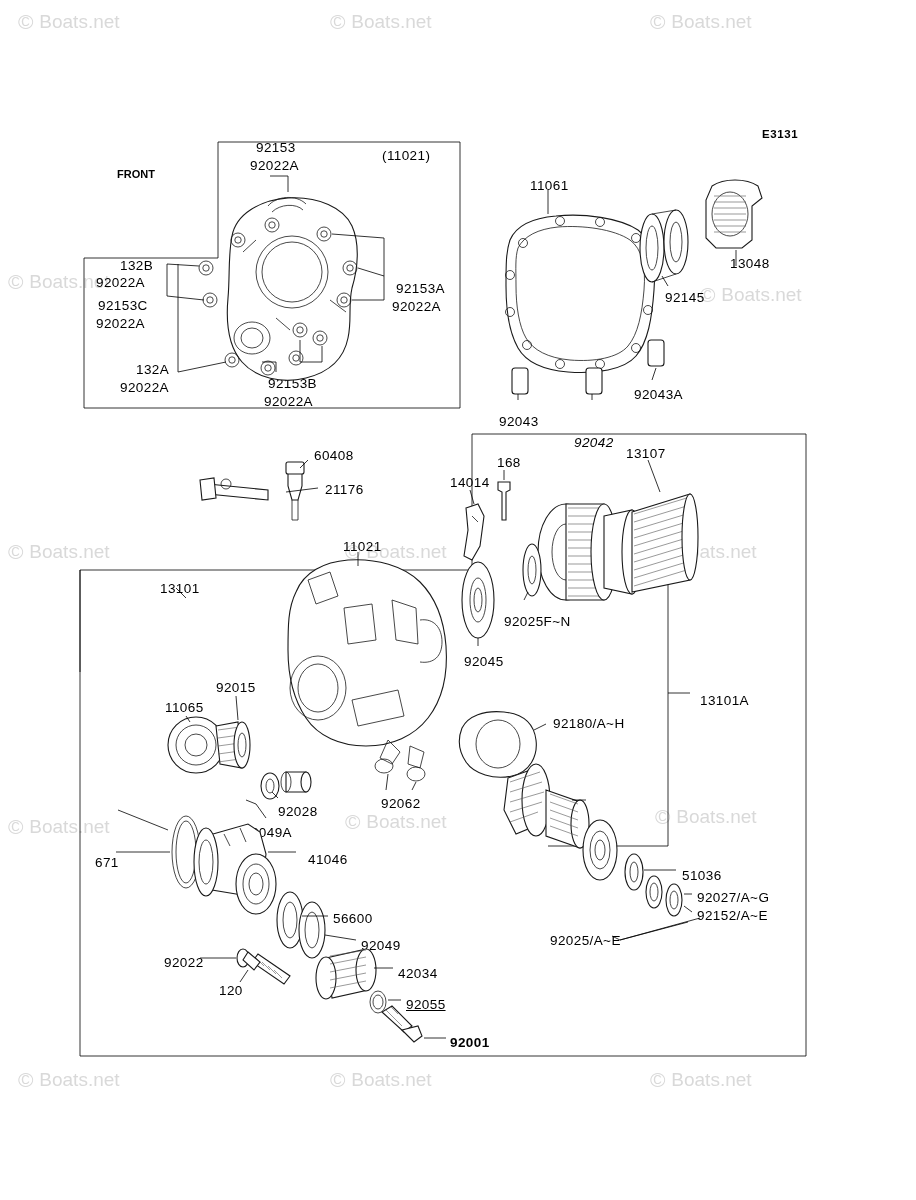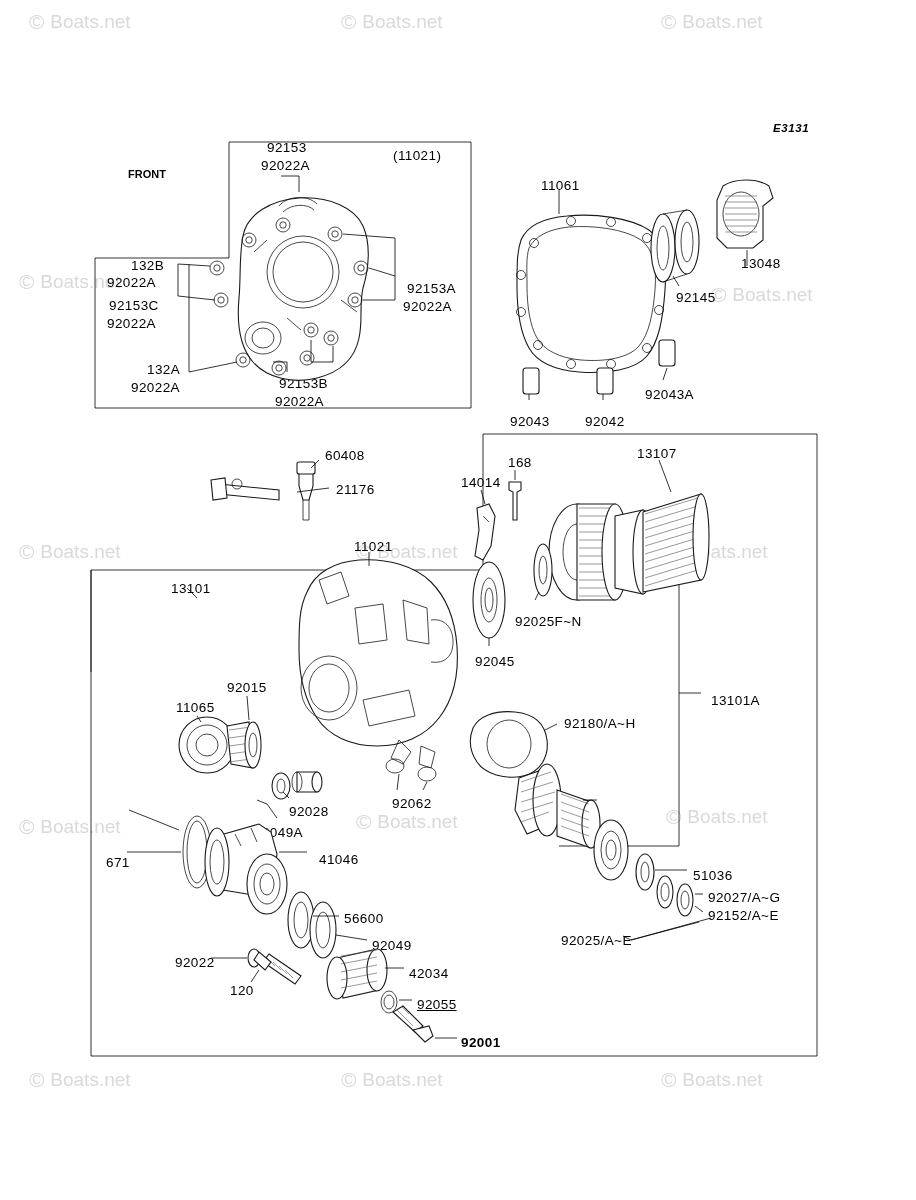--- a/index.html
+++ b/index.html
@@ -9,21 +9,20 @@
   }
   body {
     font-family: "Liberation Sans", sans-serif;
   }
   #page {
     position: relative;
     width: 843px;
     height: 1200px;
     background: #ffffff;
     overflow: hidden;
-    margin-left: 11px;
   }
   
   .wm {
     position: absolute;
     color: #d9d9d9;
     font-size: 19px;
     font-family: "Liberation Sans", sans-serif;
     white-space: nowrap;
     user-select: none;
   }
@@ -115,21 +114,21 @@
       <div class="lbl" style="left: 136px; top: 362px;">132A</div>
       <div class="lbl" style="left: 120px; top: 380px;">92022A</div>
       <div class="lbl" style="left: 396px; top: 281px;">92153A</div>
       <div class="lbl" style="left: 392px; top: 299px;">92022A</div>
       <div class="lbl" style="left: 268px; top: 376px;">92153B</div>
       <div class="lbl" style="left: 264px; top: 394px;">92022A</div>
       <div class="lbl" style="left: 530px; top: 178px;">11061</div>
       <div class="lbl" style="left: 730px; top: 256px;">13048</div>
       <div class="lbl" style="left: 665px; top: 290px;">92145</div>
       <div class="lbl" style="left: 499px; top: 414px;">92043</div>
-      <div class="lbl" style="left: 574px; top: 414px;">92042</div>
+      <div class="lbl" style="left: 574px; top: 435px; font-style: italic;">92042</div>
       <div class="lbl" style="left: 634px; top: 387px;">92043A</div>
       <div class="lbl" style="left: 314px; top: 448px;">60408</div>
       <div class="lbl" style="left: 325px; top: 482px;">21176</div>
       <div class="lbl" style="left: 450px; top: 475px;">14014</div>
       <div class="lbl" style="left: 497px; top: 455px;">168</div>
       <div class="lbl" style="left: 626px; top: 446px;">13107</div>
       <div class="lbl" style="left: 343px; top: 539px;">11021</div>
       <div class="lbl" style="left: 160px; top: 581px;">13101</div>
       <div class="lbl" style="left: 504px; top: 614px;">92025F~N</div>
       <div class="lbl" style="left: 464px; top: 654px;">92045</div>
@@ -148,21 +147,21 @@
       <div class="lbl" style="left: 333px; top: 911px;">56600</div>
       <div class="lbl" style="left: 361px; top: 938px;">92049</div>
       <div class="lbl" style="left: 550px; top: 933px;">92025/A~E</div>
       <div class="lbl" style="left: 164px; top: 955px;">92022</div>
       <div class="lbl" style="left: 219px; top: 983px;">120</div>
       <div class="lbl" style="left: 398px; top: 966px;">42034</div>
       <div class="lbl" style="left: 406px; top: 997px; text-decoration: underline;">92055</div>
       <div class="lbl" style="left: 450px; top: 1035px; font-weight: bold;">92001</div>
     </div>
 
-  <div class="lbl small" style="left:762px; top:122px;font-style:italic;">E3131</div>
+  <div class="lbl small" style="left:762px; top:128px;">E3131</div>
 
   <div class="frontbox">
     <svg width="60" height="42" viewBox="0 0 60 42">
       <path class="ln" d="M4 6 L4 36 L12 30 L12 12 Z" fill="#fff"></path>
       <path class="ln" d="M12 10 L50 10 L50 32 L12 32" fill="#fff"></path>
       <text x="17" y="26" font-family="Liberation Sans, sans-serif" font-size="11" font-weight="bold">FRONT</text>
     </svg>
   </div>
 
   <svg class="art" viewBox="0 0 916 1200">

